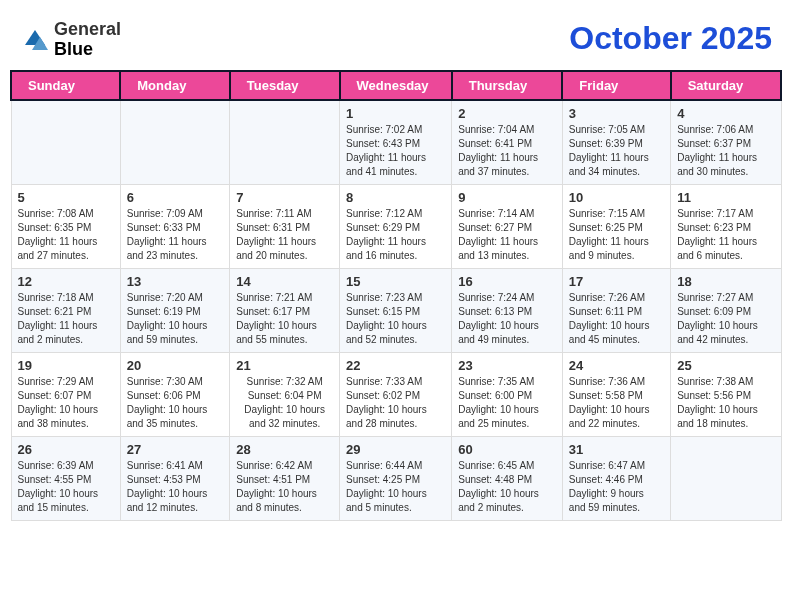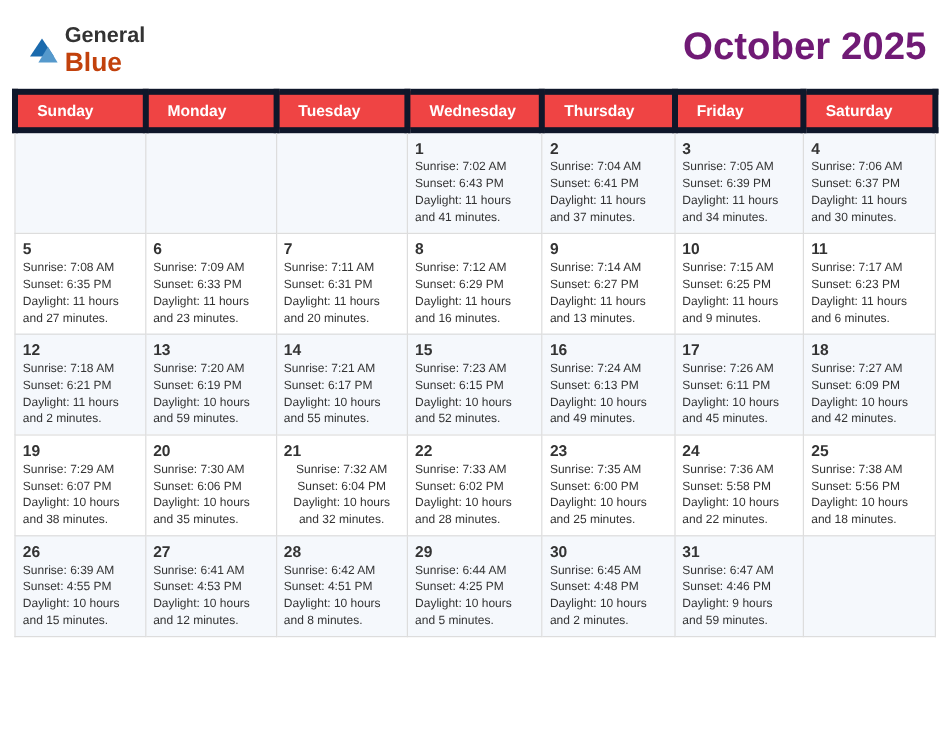--- a/index.html
+++ b/index.html
@@ -24,54 +24,54 @@
       display: flex;
       flex-direction: column;
       line-height: 1.1;
     }
     .logo-general {
       font-size: 18px;
       font-weight: bold;
       color: #333;
     }
     .logo-blue {
-      font-size: 22px;
-      font-weight: bold;
-      color: #c2410c;
+      font-size: 18px;
+      font-weight: bold;
+      color: #000000;
     }
     .logo-icon {
       width: 30px;
       height: 30px;
       margin-right: 4px;
     }
     .title-block {
       text-align: right;
     }
     .month-year {
       font-size: 32px;
       font-weight: bold;
-      color: #701a75;
+      color: #1d4ed8;
     }
     .location {
       font-size: 16px;
       color: #444;
     }
     .calendar {
       width: 100%;
       border-collapse: collapse;
       margin-top: 5px;
     }
     .calendar th {
-      background-color: #ef4444;
+      background-color: #ec4899;
       color: white;
       text-align: left;
       padding: 6px 16px;
       font-size: 13px;
       font-weight: bold;
-      border: 5px solid #0f172a;
+      border: 2px solid #0f172a;
     }
     .calendar td {
       vertical-align: top;
       padding: 5px 6px;
       border: 1px solid #ddd;
       font-size: 10.5px;
       color: #333;
       width: 113px;
       min-height: 80px;
       background: #fff;
@@ -338,21 +338,21 @@
 and 8 minutes.</div>
         </td>
         <td>
           <span class="day-num">29</span>
           <div class="day-info" style="white-space: pre-line;">Sunrise: 6:44 AM
 Sunset: 4:25 PM
 Daylight: 10 hours
 and 5 minutes.</div>
         </td>
         <td>
-          <span class="day-num">30</span>
+          <span class="day-num">60</span>
           <div class="day-info" style="white-space: pre-line;">Sunrise: 6:45 AM
 Sunset: 4:48 PM
 Daylight: 10 hours
 and 2 minutes.</div>
         </td>
         <td>
           <span class="day-num">31</span>
           <div class="day-info" style="white-space: pre-line;">Sunrise: 6:47 AM
 Sunset: 4:46 PM
 Daylight: 9 hours

